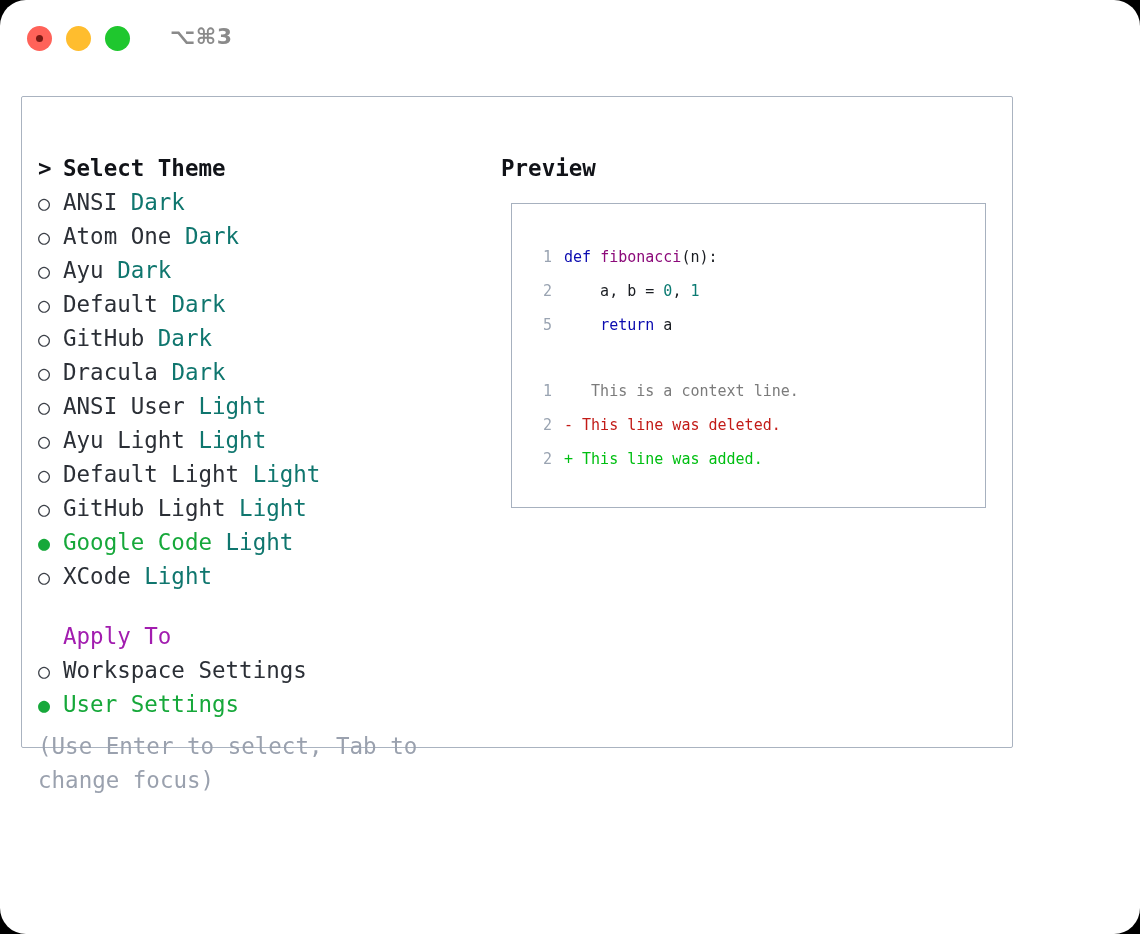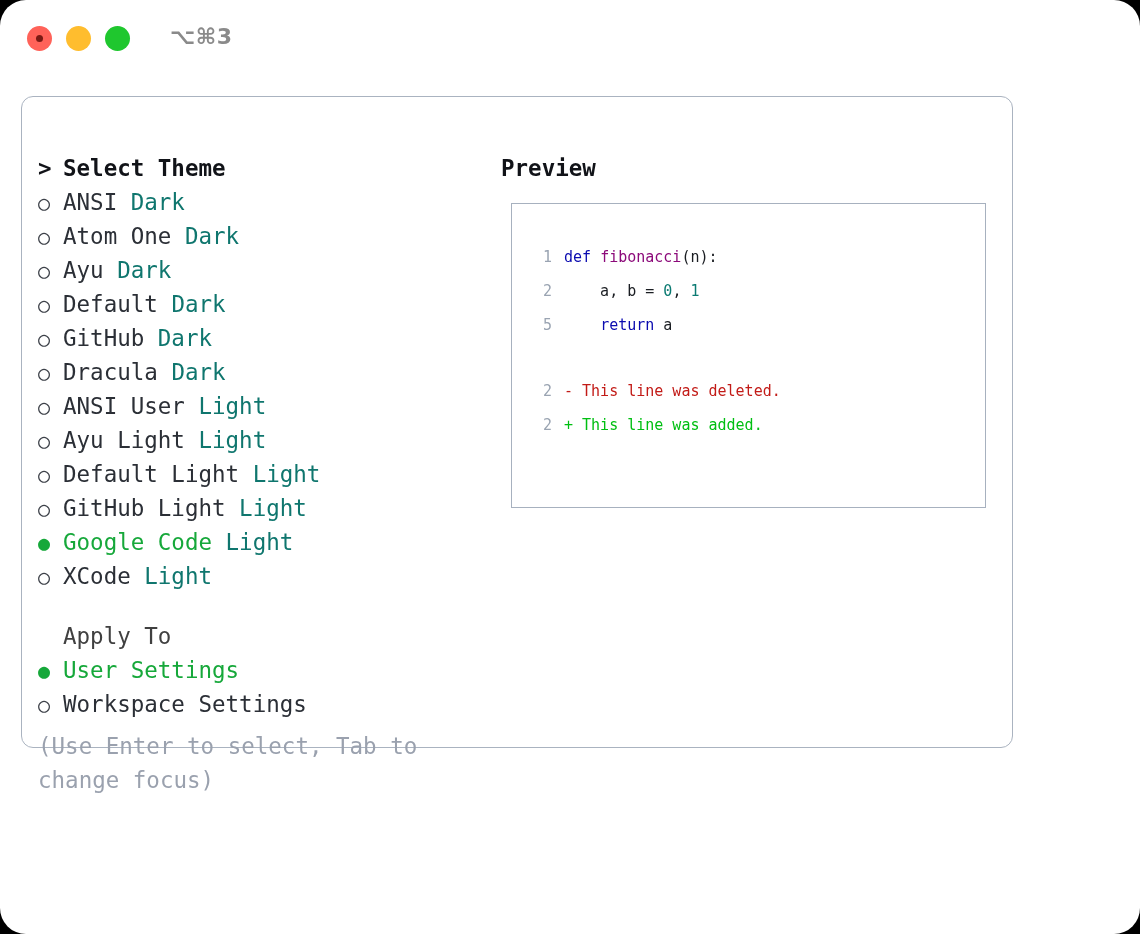--- a/index.html
+++ b/index.html
@@ -65,21 +65,21 @@
   }
 
   
   #panel {
     position: absolute;
     left: 21px;
     top: 96px;
     width: 992px;
     height: 652px;
     border: 1.6px solid #aab3c0;
-    border-radius: 12px;
+    border-radius: 2px;
     box-sizing: border-box;
     background: #ffffff;
   }
 
   
   #left-col {
     position: absolute;
     left: 16px;
     top: 54px;
     width: 450px;
@@ -114,21 +114,21 @@
     color: #16a83a;
     font-size: 20px;
   }
   .marker.blank { color: transparent; }
 
   .label-sel { color: #16a83a; }
   .tag {
     color: #0f766e;
   }
   .section-title {
-    color: #404040;
+    color: #a21caf;
     font-weight: normal;
   }
 
   .spacer-sm { height: 26px; }
 
   #hint {
     margin-top: 8px;
     font-size: 22.5px;
     line-height: 34px;
     color: #9aa1ae;
@@ -222,38 +222,39 @@
           <div class="row"><span class="marker sel">●</span><span class="label-sel">Google Code</span><span> </span><span class="tag">Light</span></div>
           <div class="row"><span class="marker">○</span><span>XCode</span><span> </span><span class="tag">Light</span></div>
         </div>
 
       <div class="spacer-sm"></div>
 
       <div class="row">
         <span class="marker blank">○</span><span class="section-title">Apply To</span>
       </div>
       <div id="apply-items">
+          <div class="row"><span class="marker">○</span><span>Workspace Settings</span></div>
           <div class="row"><span class="marker sel">●</span><span class="label-sel">User Settings</span></div>
-          <div class="row"><span class="marker">○</span><span>Workspace Settings</span></div>
         </div>
 
       <div id="hint">(Use Enter to select, Tab to change focus)</div>
     </div>
 
     <div id="right-col">
       <div id="preview-title">Preview</div>
       <div id="preview-box">
         <div id="code-area">
           <div id="code-lines">
               <div class="cline"><span class="ln">1</span><span class="kw">def </span><span class="fn">fibonacci</span><span class="pl">(n):</span></div>
               <div class="cline"><span class="ln">2</span><span class="pl">    a, b = </span><span class="num">0</span><span class="pl">, </span><span class="num">1</span></div>
               <div class="cline"><span class="ln">5</span><span class="pl">    </span><span class="kw">return</span><span class="pl"> a</span></div>
             </div>
           <div class="gap-block"></div>
           <div id="diff-lines">
+              <div class="cline"><span class="ln">1</span><span class="ctx"> </span><span class="ctx">  This is a context line.</span></div>
               <div class="cline"><span class="ln">2</span><span class="del">-</span><span class="del"> This line was deleted.</span></div>
               <div class="cline"><span class="ln">2</span><span class="add">+</span><span class="add"> This line was added.</span></div>
             </div>
         </div>
       </div>
     </div>
 
   </div>
 </div>
 

